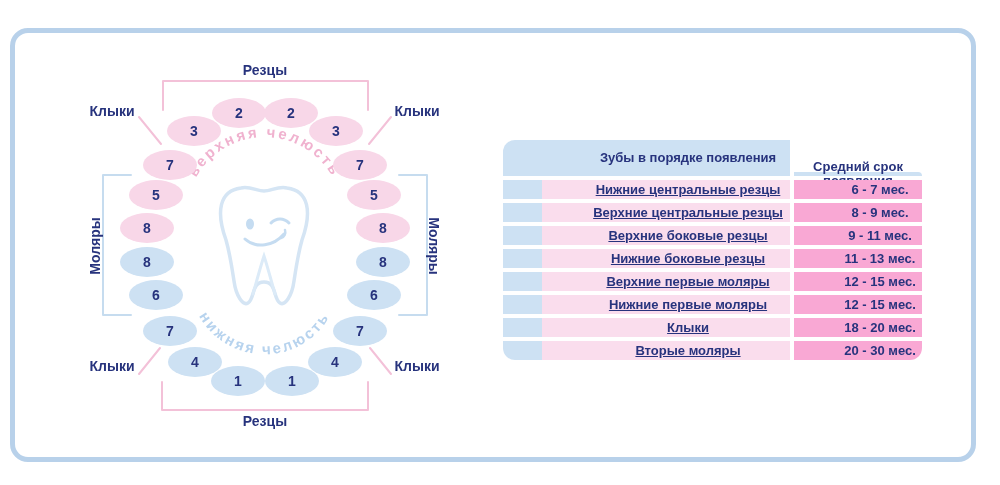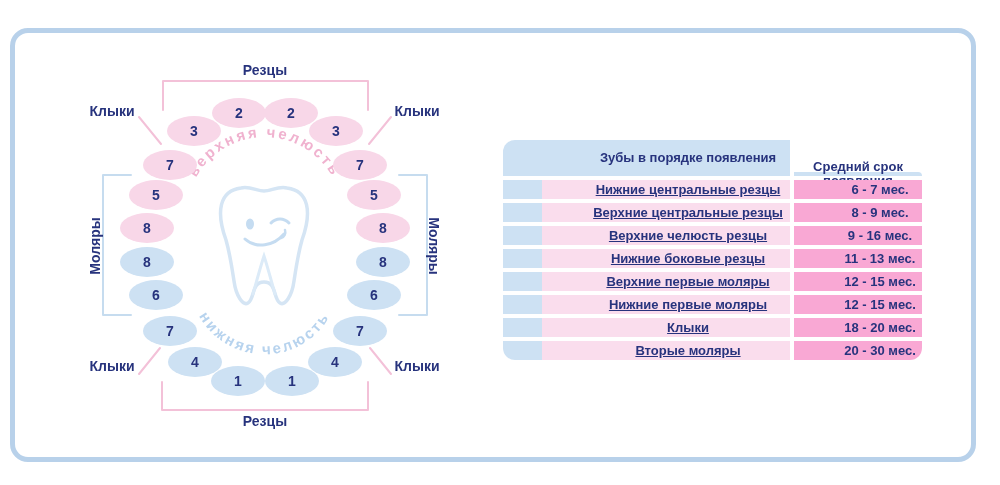--- a/index.html
+++ b/index.html
@@ -133,22 +133,22 @@
 
     <div class="cell blue">1</div>
     <div class="cell pink">Нижние центральные резцы</div>
     <div class="cell lblue">6 - 7 мес.</div>
 
     <div class="cell blue">2</div>
     <div class="cell pink">Верхние центральные резцы</div>
     <div class="cell lblue">8 - 9 мес.</div>
 
     <div class="cell blue">3</div>
-    <div class="cell pink">Верхние челюсть резцы</div>
-    <div class="cell lblue">9 - 16 мес.</div>
+    <div class="cell pink">Верхние боковые резцы</div>
+    <div class="cell lblue">9 - 11 мес.</div>
 
     <div class="cell blue">7</div>
     <div class="cell pink">Нижние боковые резцы</div>
     <div class="cell lblue">11 - 13 мес.</div>
 
     <div class="cell blue">5</div>
     <div class="cell pink">Верхние первые моляры</div>
     <div class="cell lblue">12 - 15 мес.</div>
 
     <div class="cell blue">6</div>

